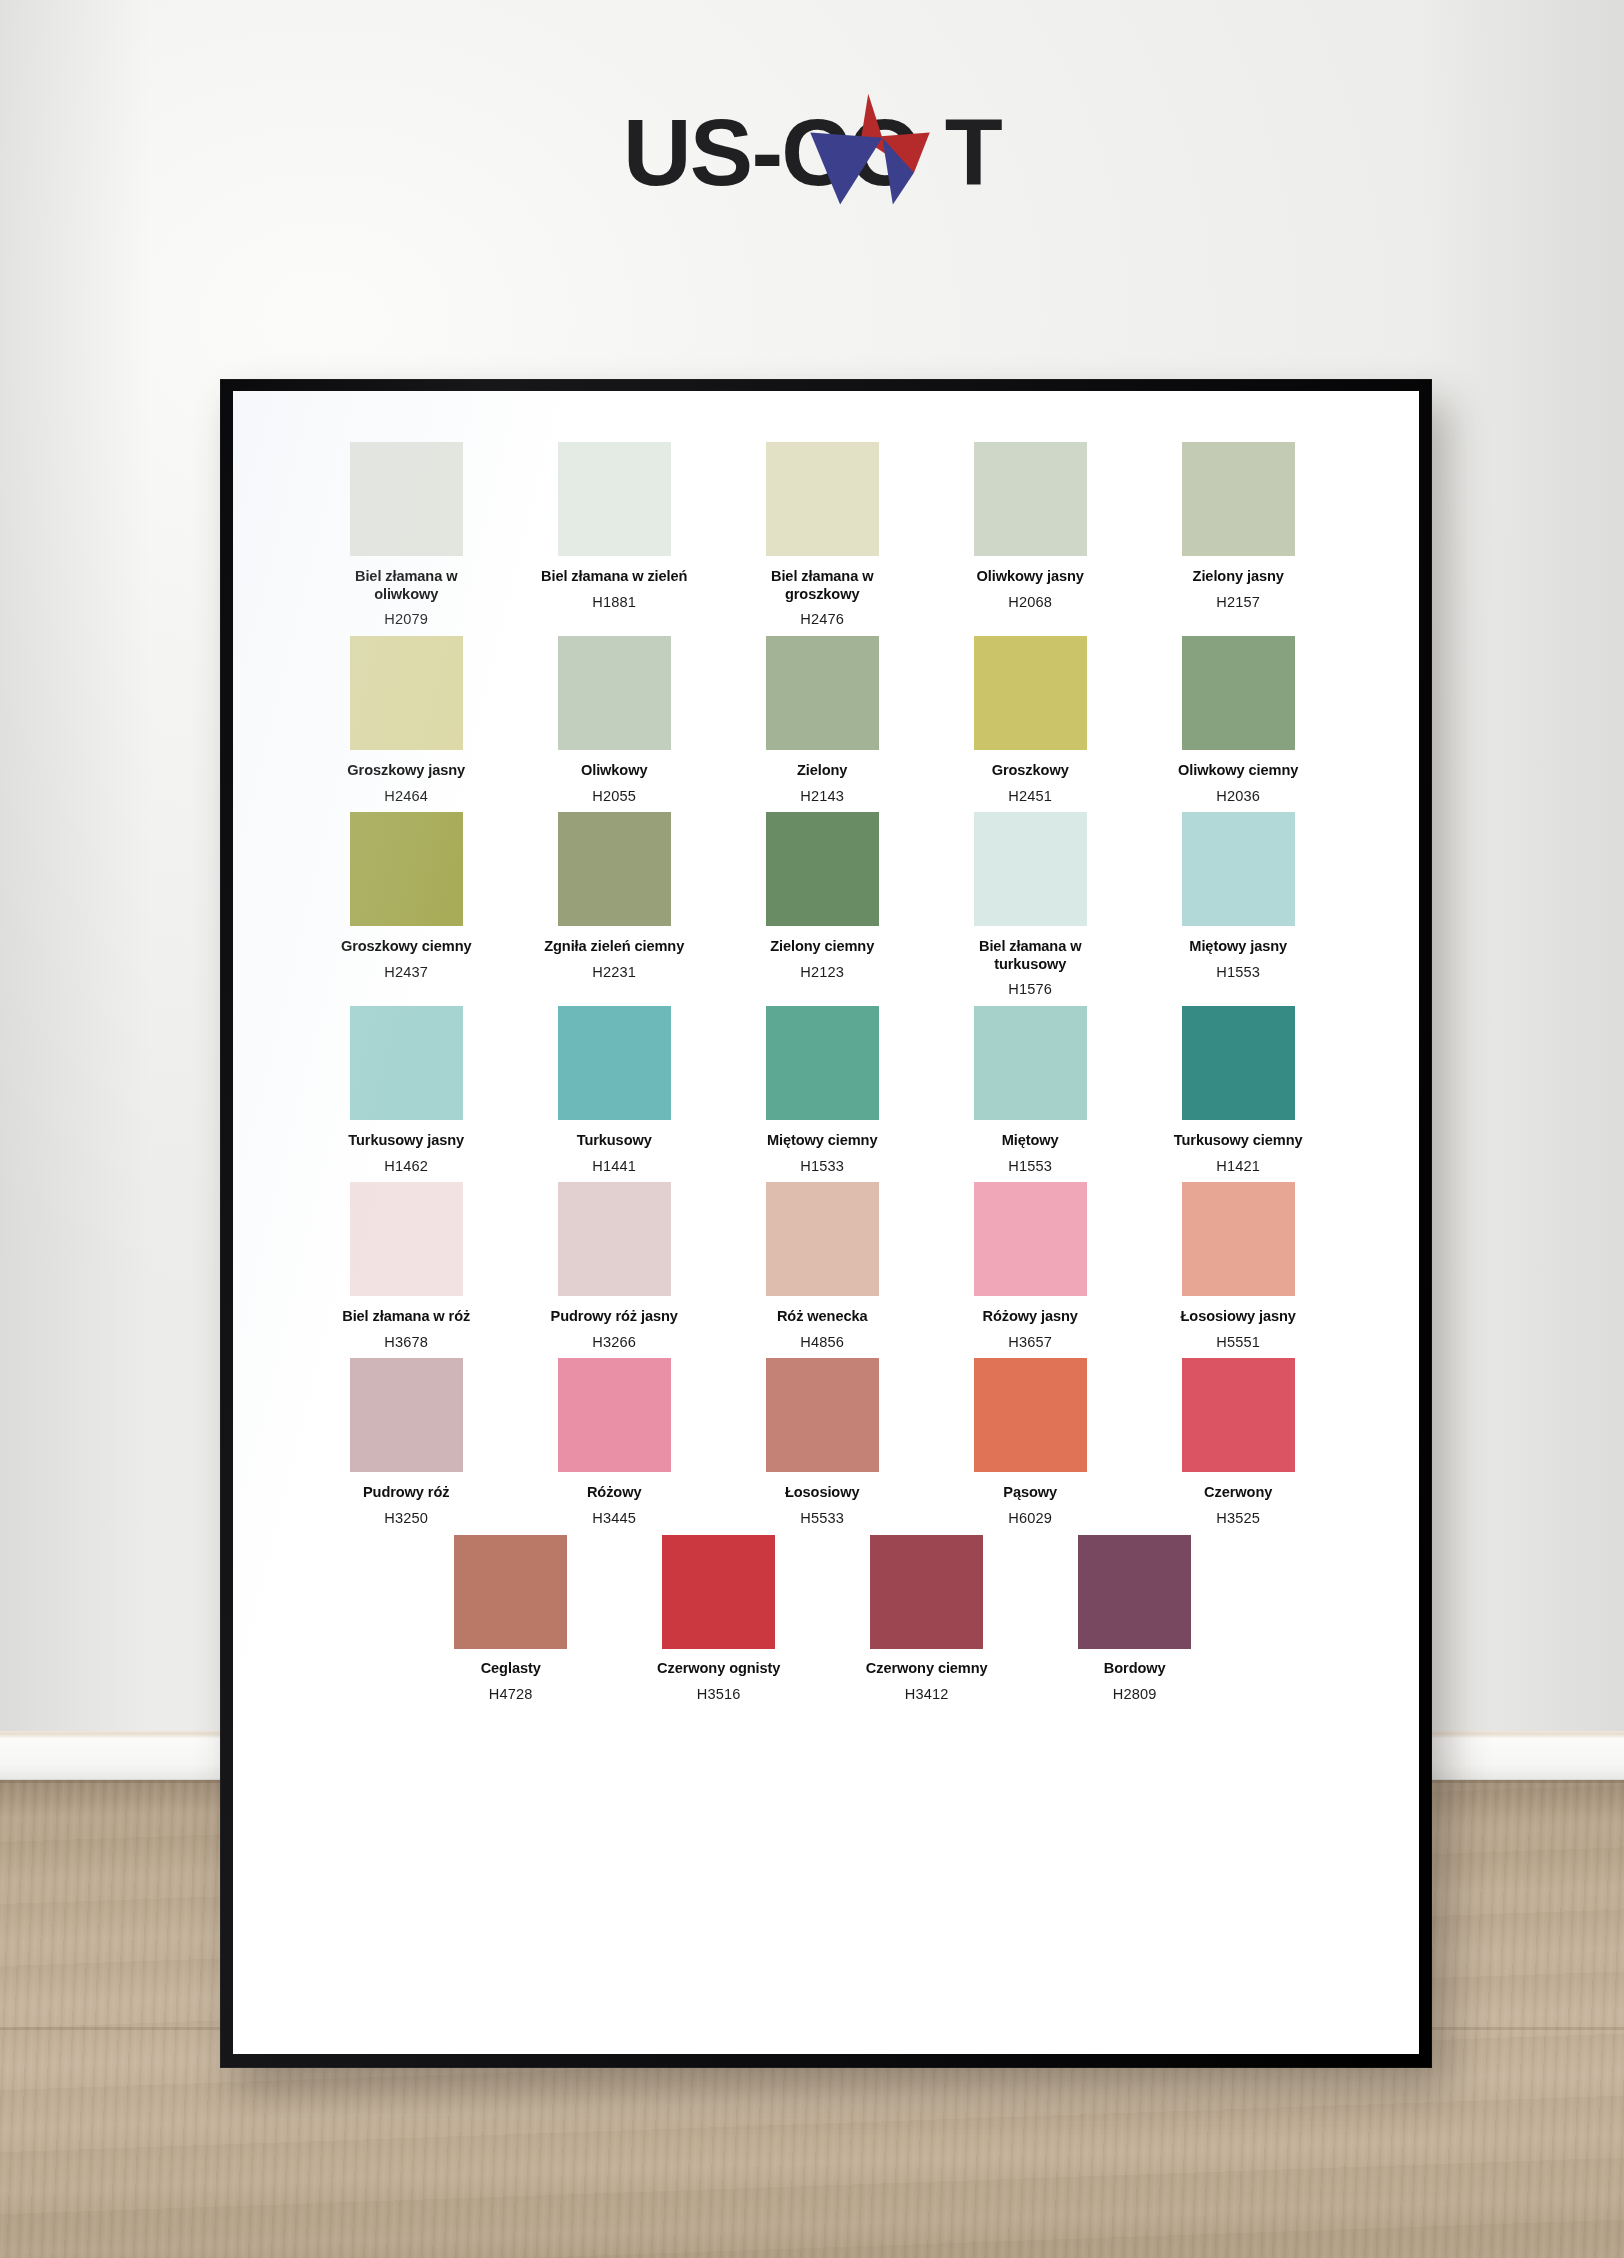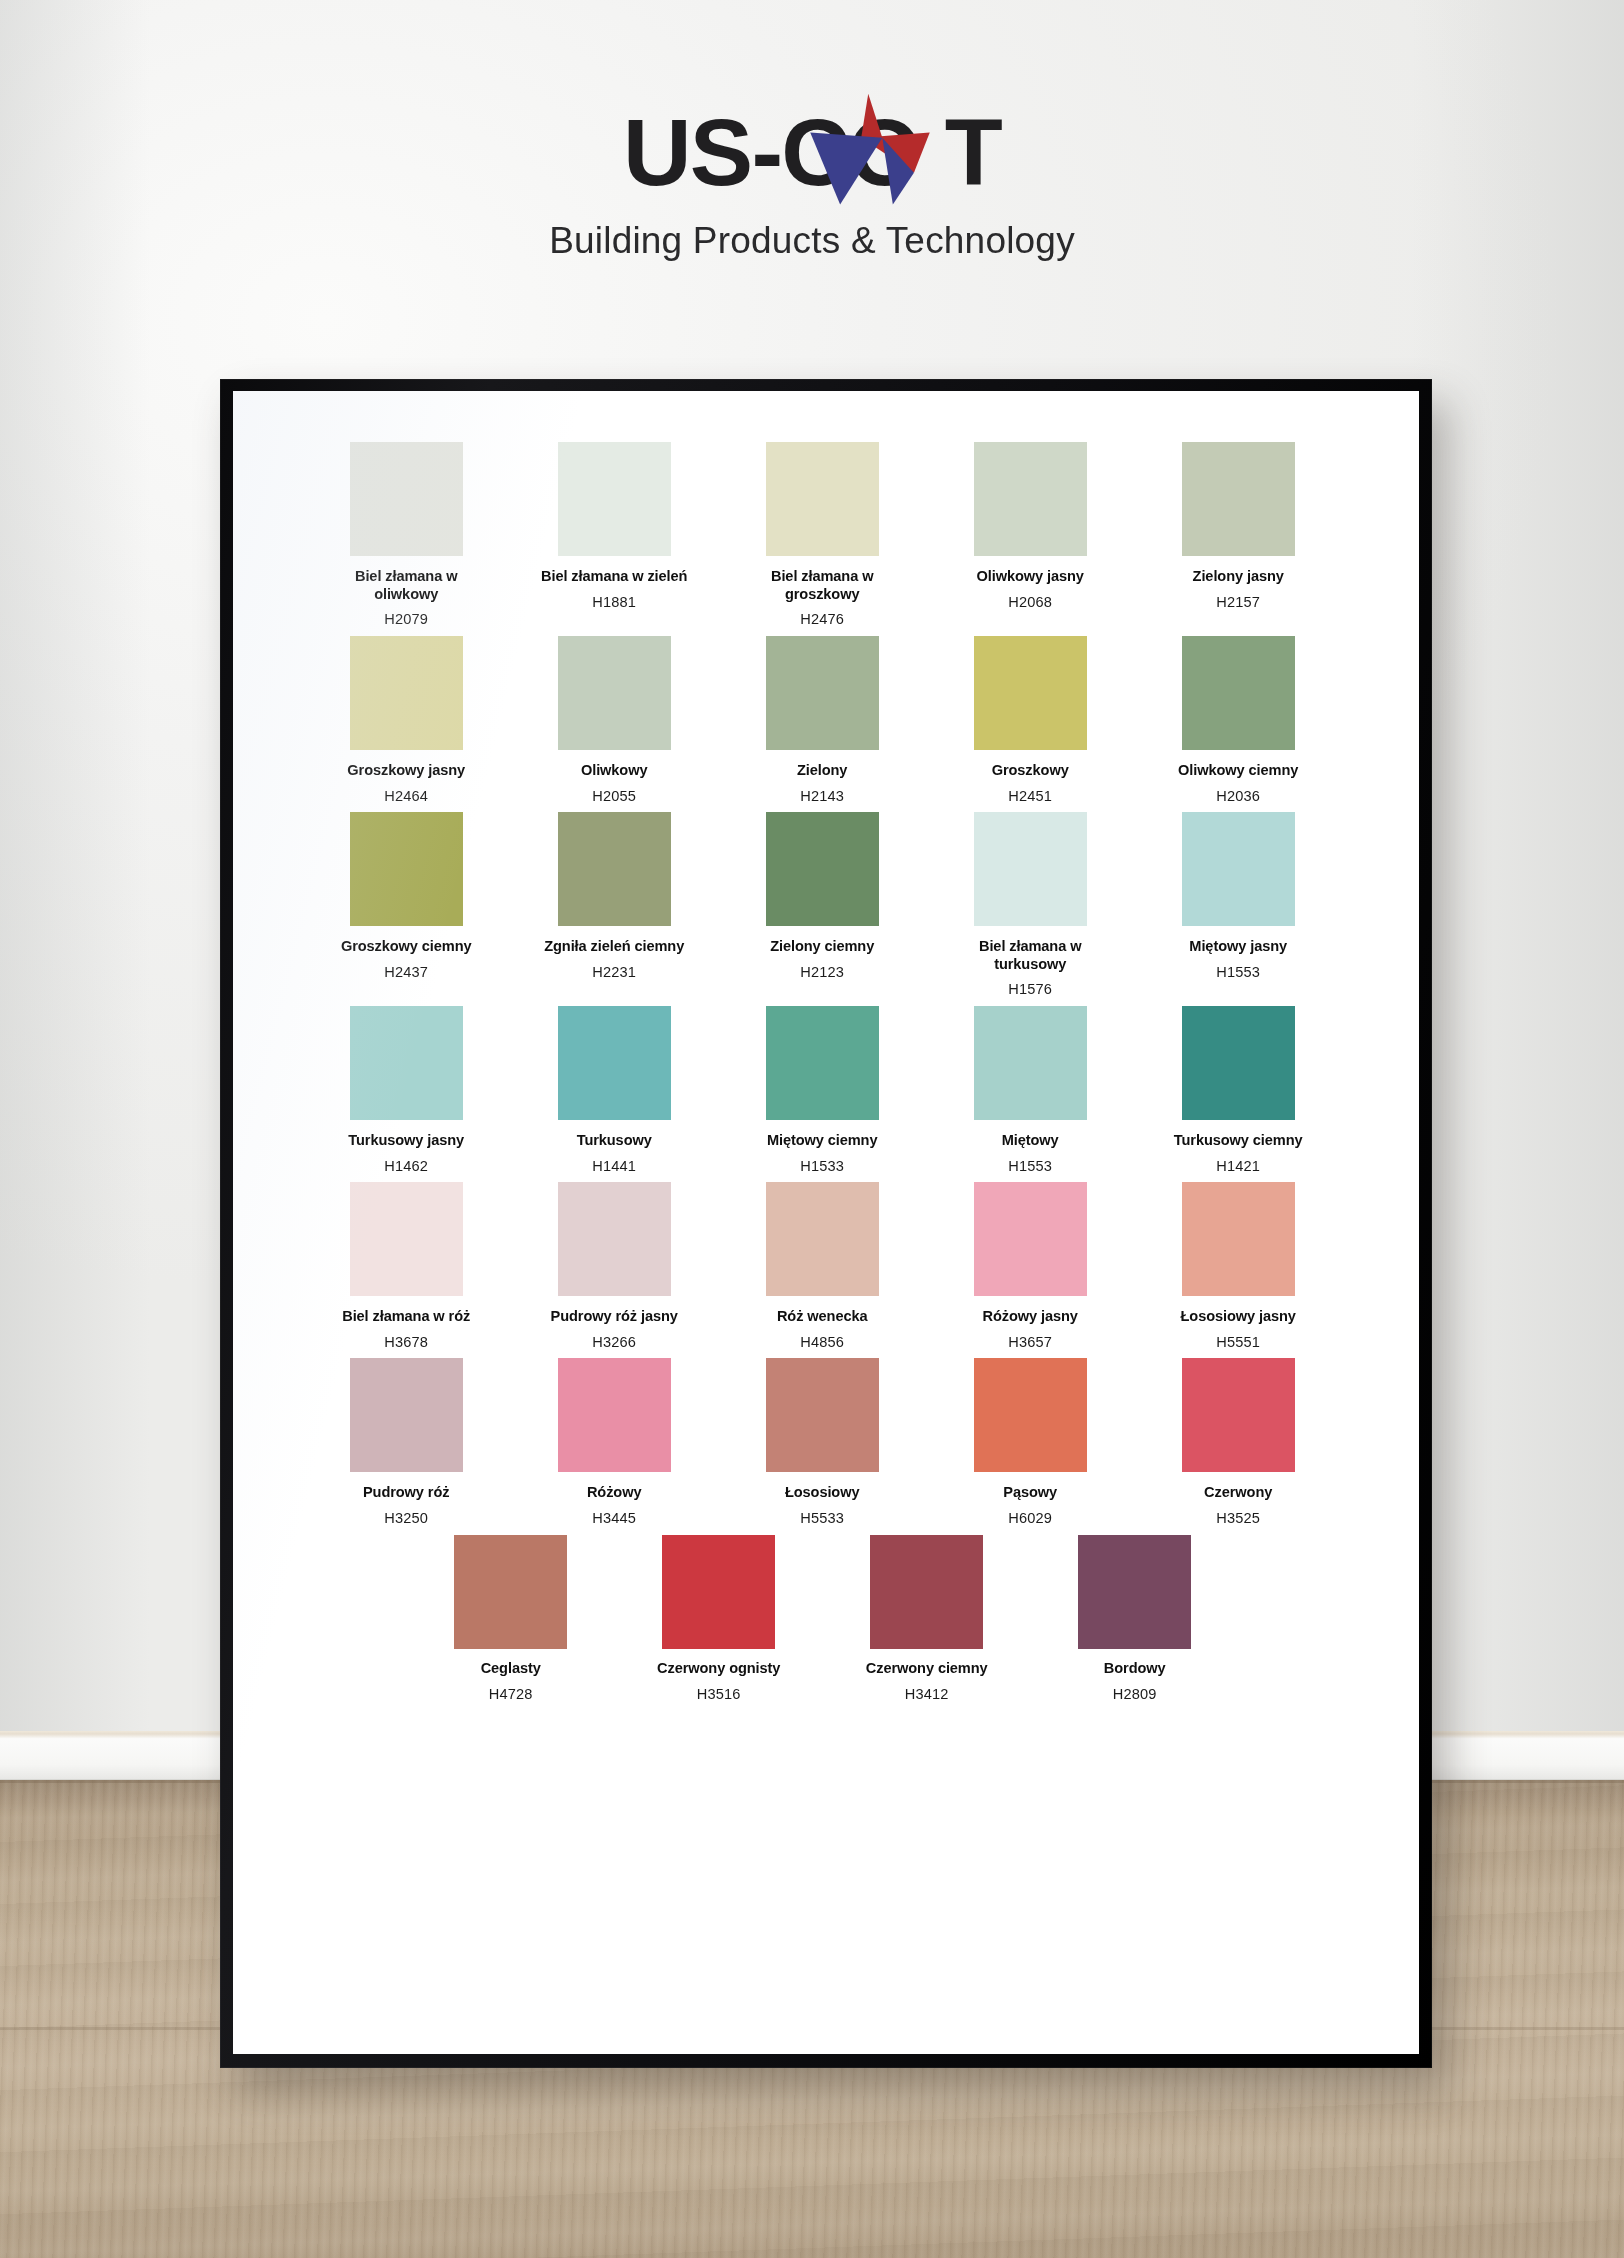--- a/index.html
+++ b/index.html
@@ -135,21 +135,20 @@
   <div class="logo-block">
     <div class="logo-wordmark">
       <span class="logo-text">US-CO T</span>
       <svg class="logo-star" viewBox="0 0 140 132">
         <polygon points="68,2 84,52 60,52" fill="#B52B2B"></polygon>
         <polygon points="138,46 60,52 120,92" fill="#B52B2B"></polygon>
         <polygon points="2,46 84,52 36,128" fill="#3B3F8C"></polygon>
         <polygon points="120,92 84,52 96,128" fill="#3B3F8C"></polygon>
       </svg>
     </div>
-    <div class="logo-tagline">Building Products &amp; Technology</div>
   </div>
 
   <div id="frame">
     <div id="poster">
       <div class="grid">
           <div class="row">
             <div class="cell">
               <div class="swatch" style="background: rgb(228, 229, 222);"></div>
               <div class="sw-name">Biel złamana w oliwkowy</div>
               <div class="sw-code">H2079</div>

